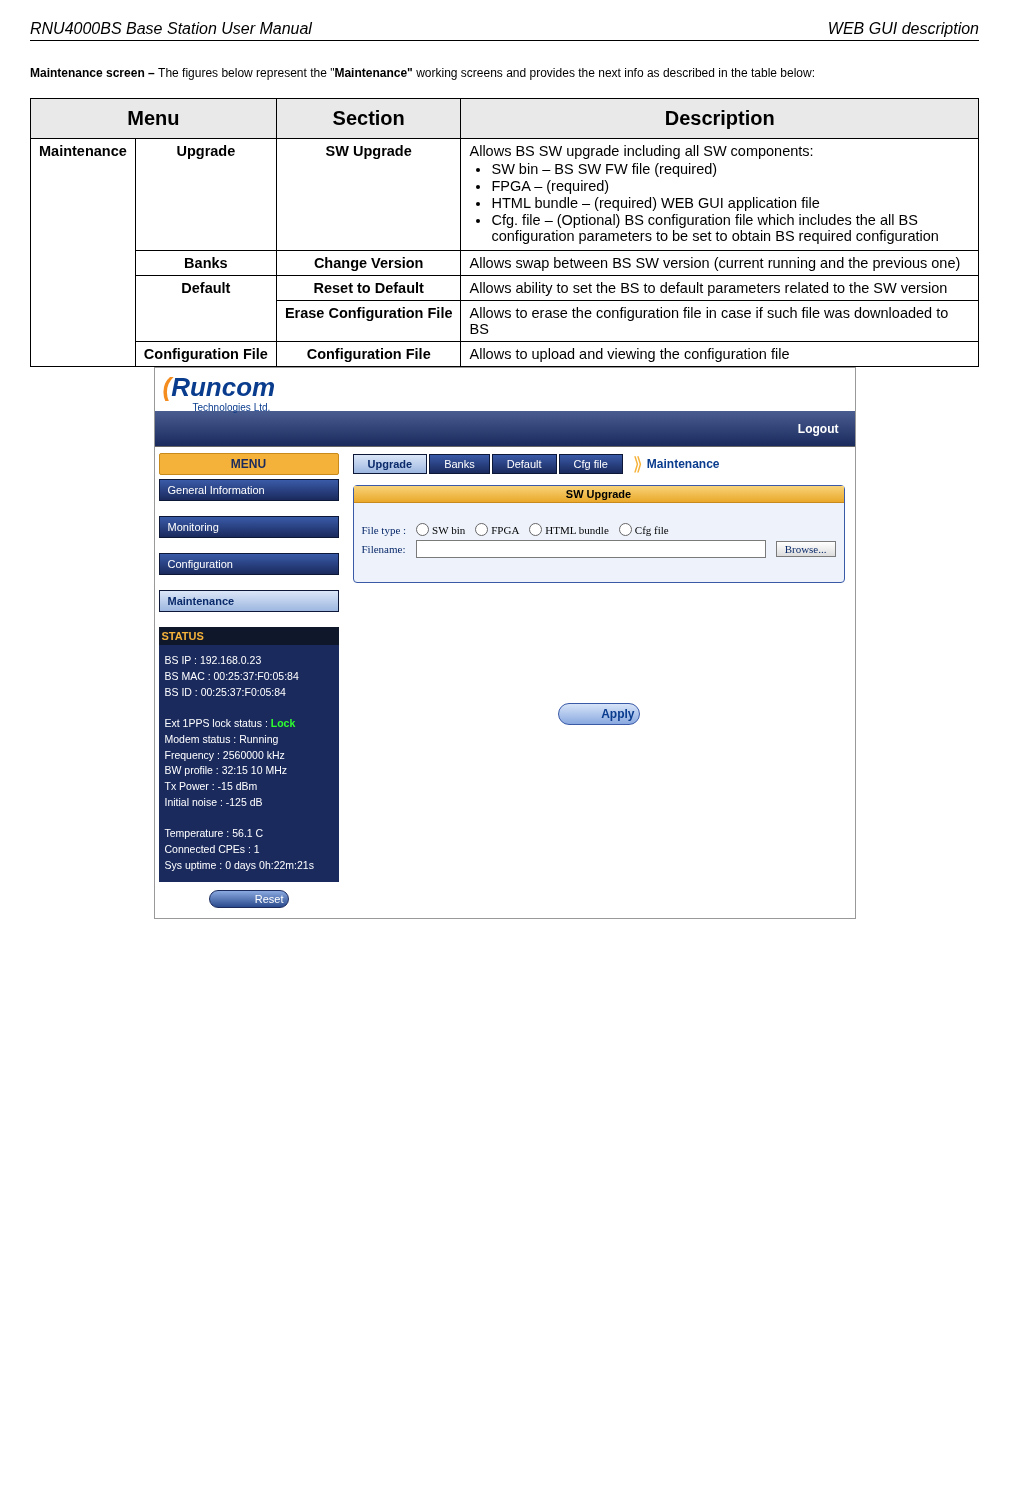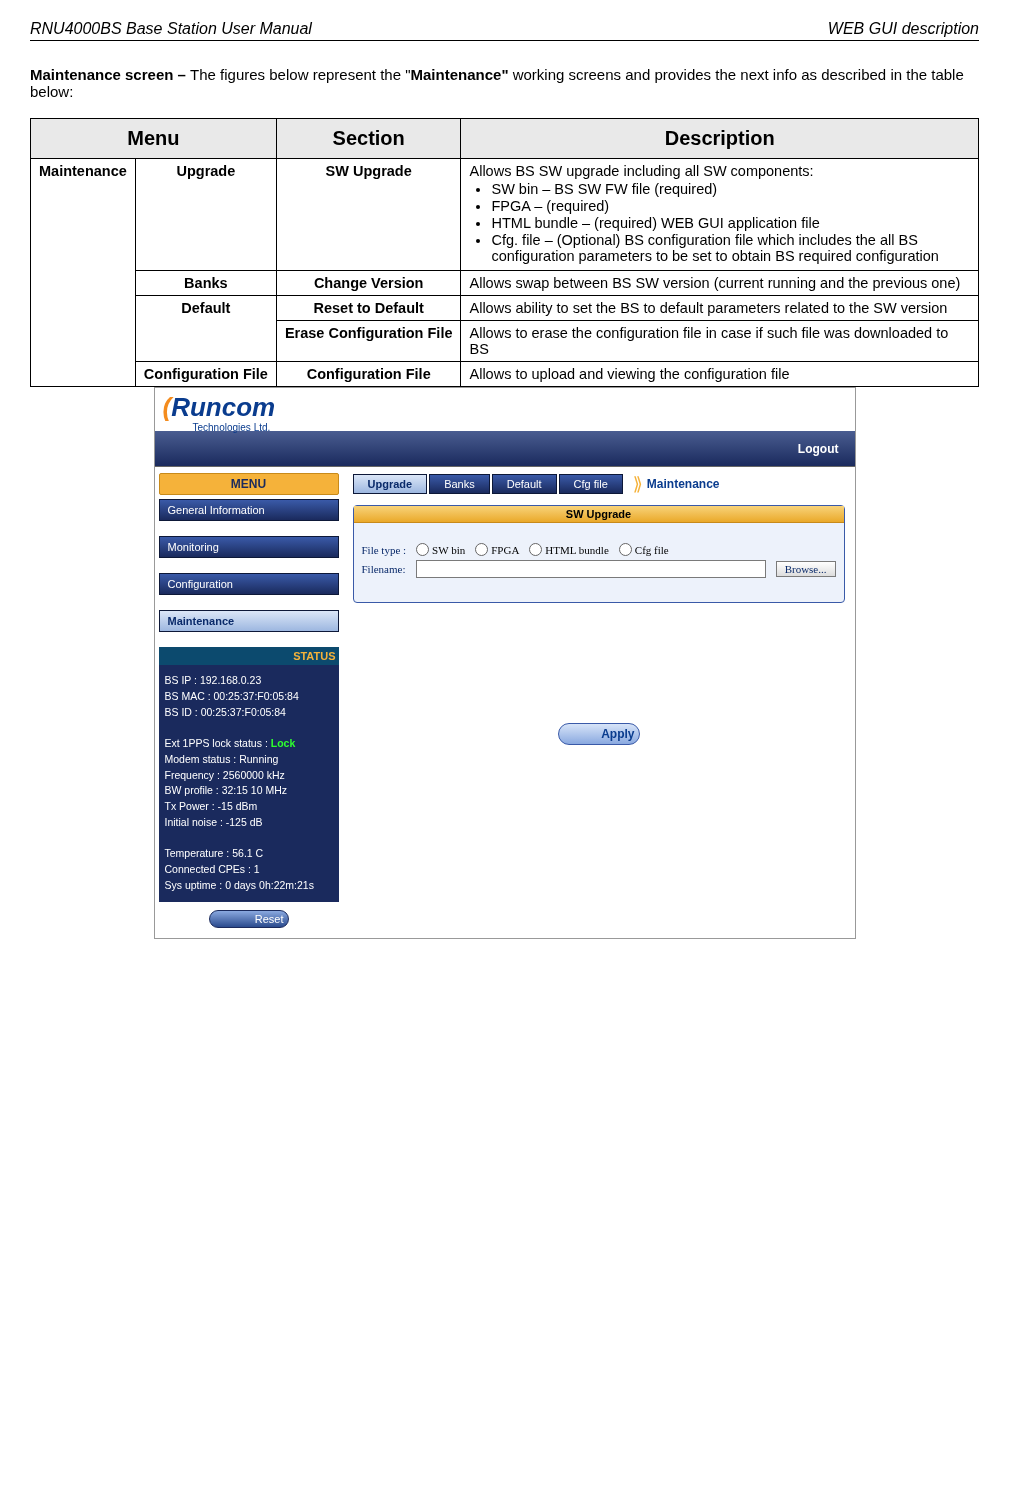--- a/index.html
+++ b/index.html
@@ -16,21 +16,21 @@
   .header-row {
     display: flex;
     justify-content: space-between;
     font-style: italic;
     font-size: 16px;
     border-bottom: 1px solid #000;
     padding-bottom: 2px;
     margin-bottom: 25px;
   }
   .intro {
-    font-size: 15px;
+    font-size: 12px;
     margin-bottom: 18px;
   }
   .intro .b { font-weight: bold; }
   table.main {
     border-collapse: collapse;
     width: 100%;
     font-size: 14.5px;
   }
   table.main th, table.main td {
     border: 1px solid #000;
@@ -129,23 +129,23 @@
     margin-bottom: 15px;
     font-size: 11px;
     border: 1px solid #0d1838;
   }
   .menu-item.active {
     background: linear-gradient(#dbe6f7, #9db7e0);
     color: #0a2a6a;
     font-weight: bold;
   }
   .status-title {
-    background: #0c4a6e;
+    background: #0f172a;
     color: #f5b23a;
-    text-align: right;
+    text-align: left;
     font-weight: bold;
     padding: 3px;
     margin-top: 6px;
     font-size: 11px;
   }
   .status-box {
     background: #1a2a5d;
     color: #fff;
     padding: 8px 6px;
     font-size: 10.5px;

